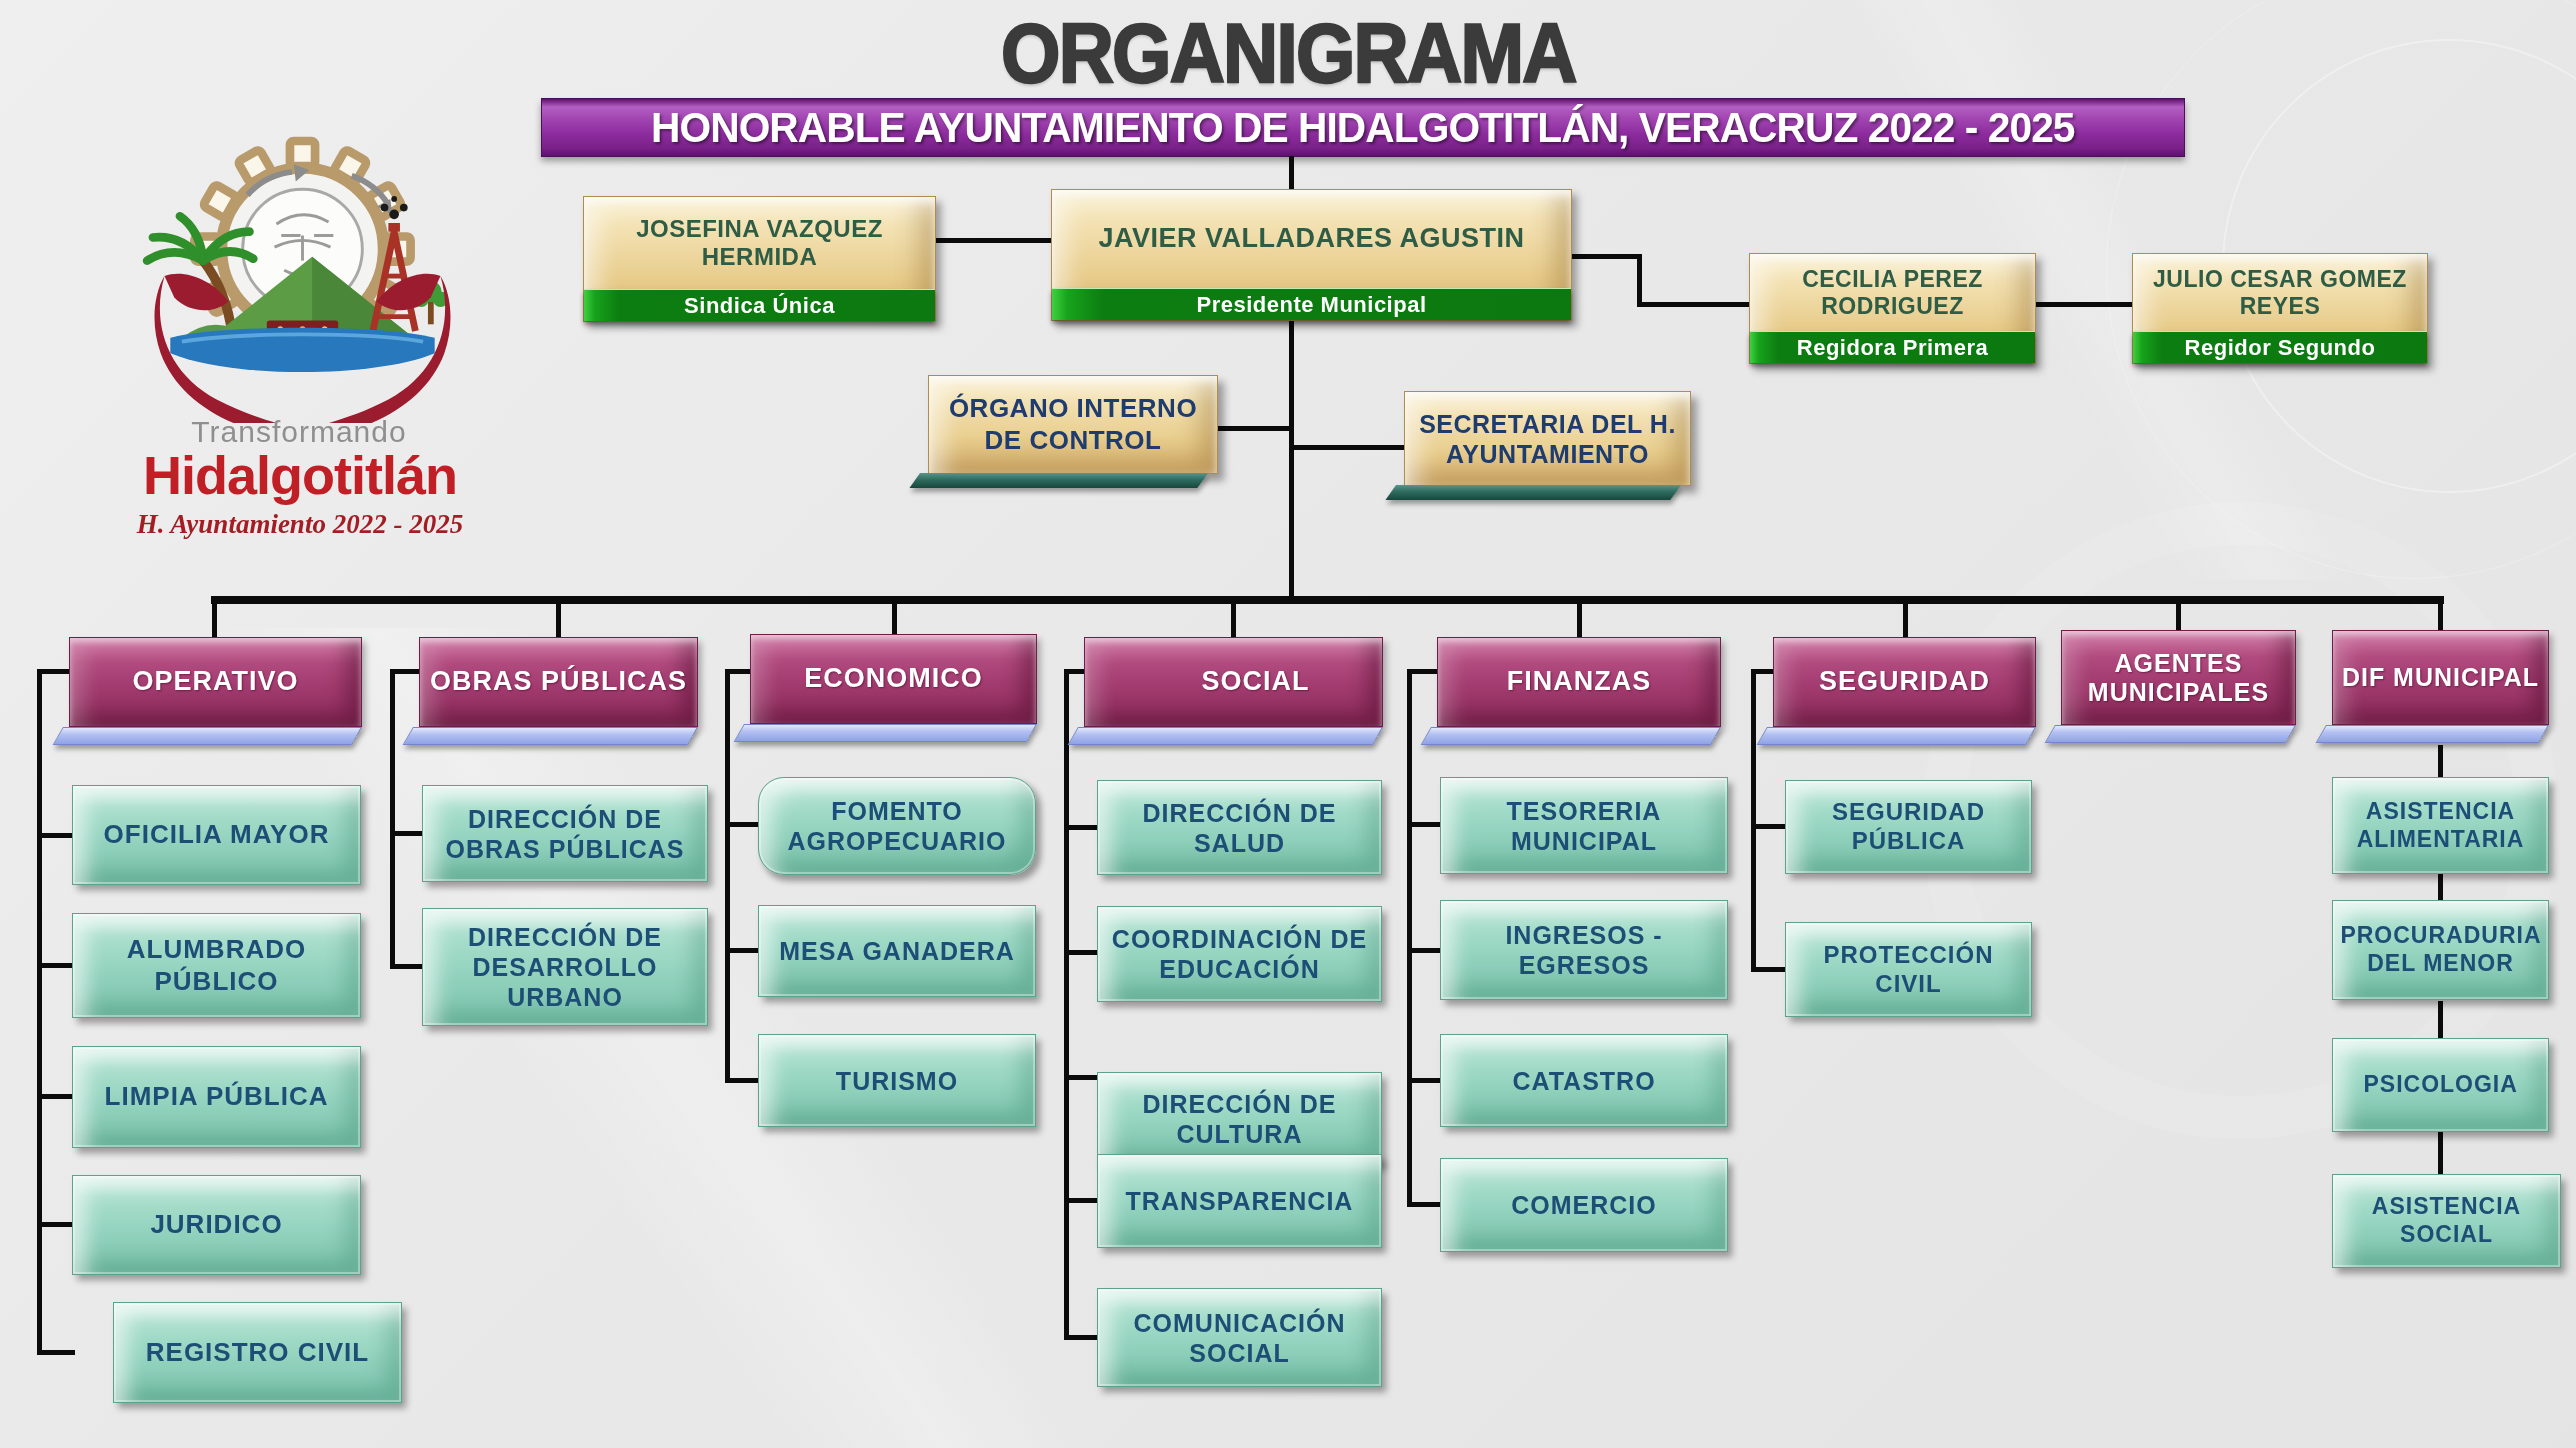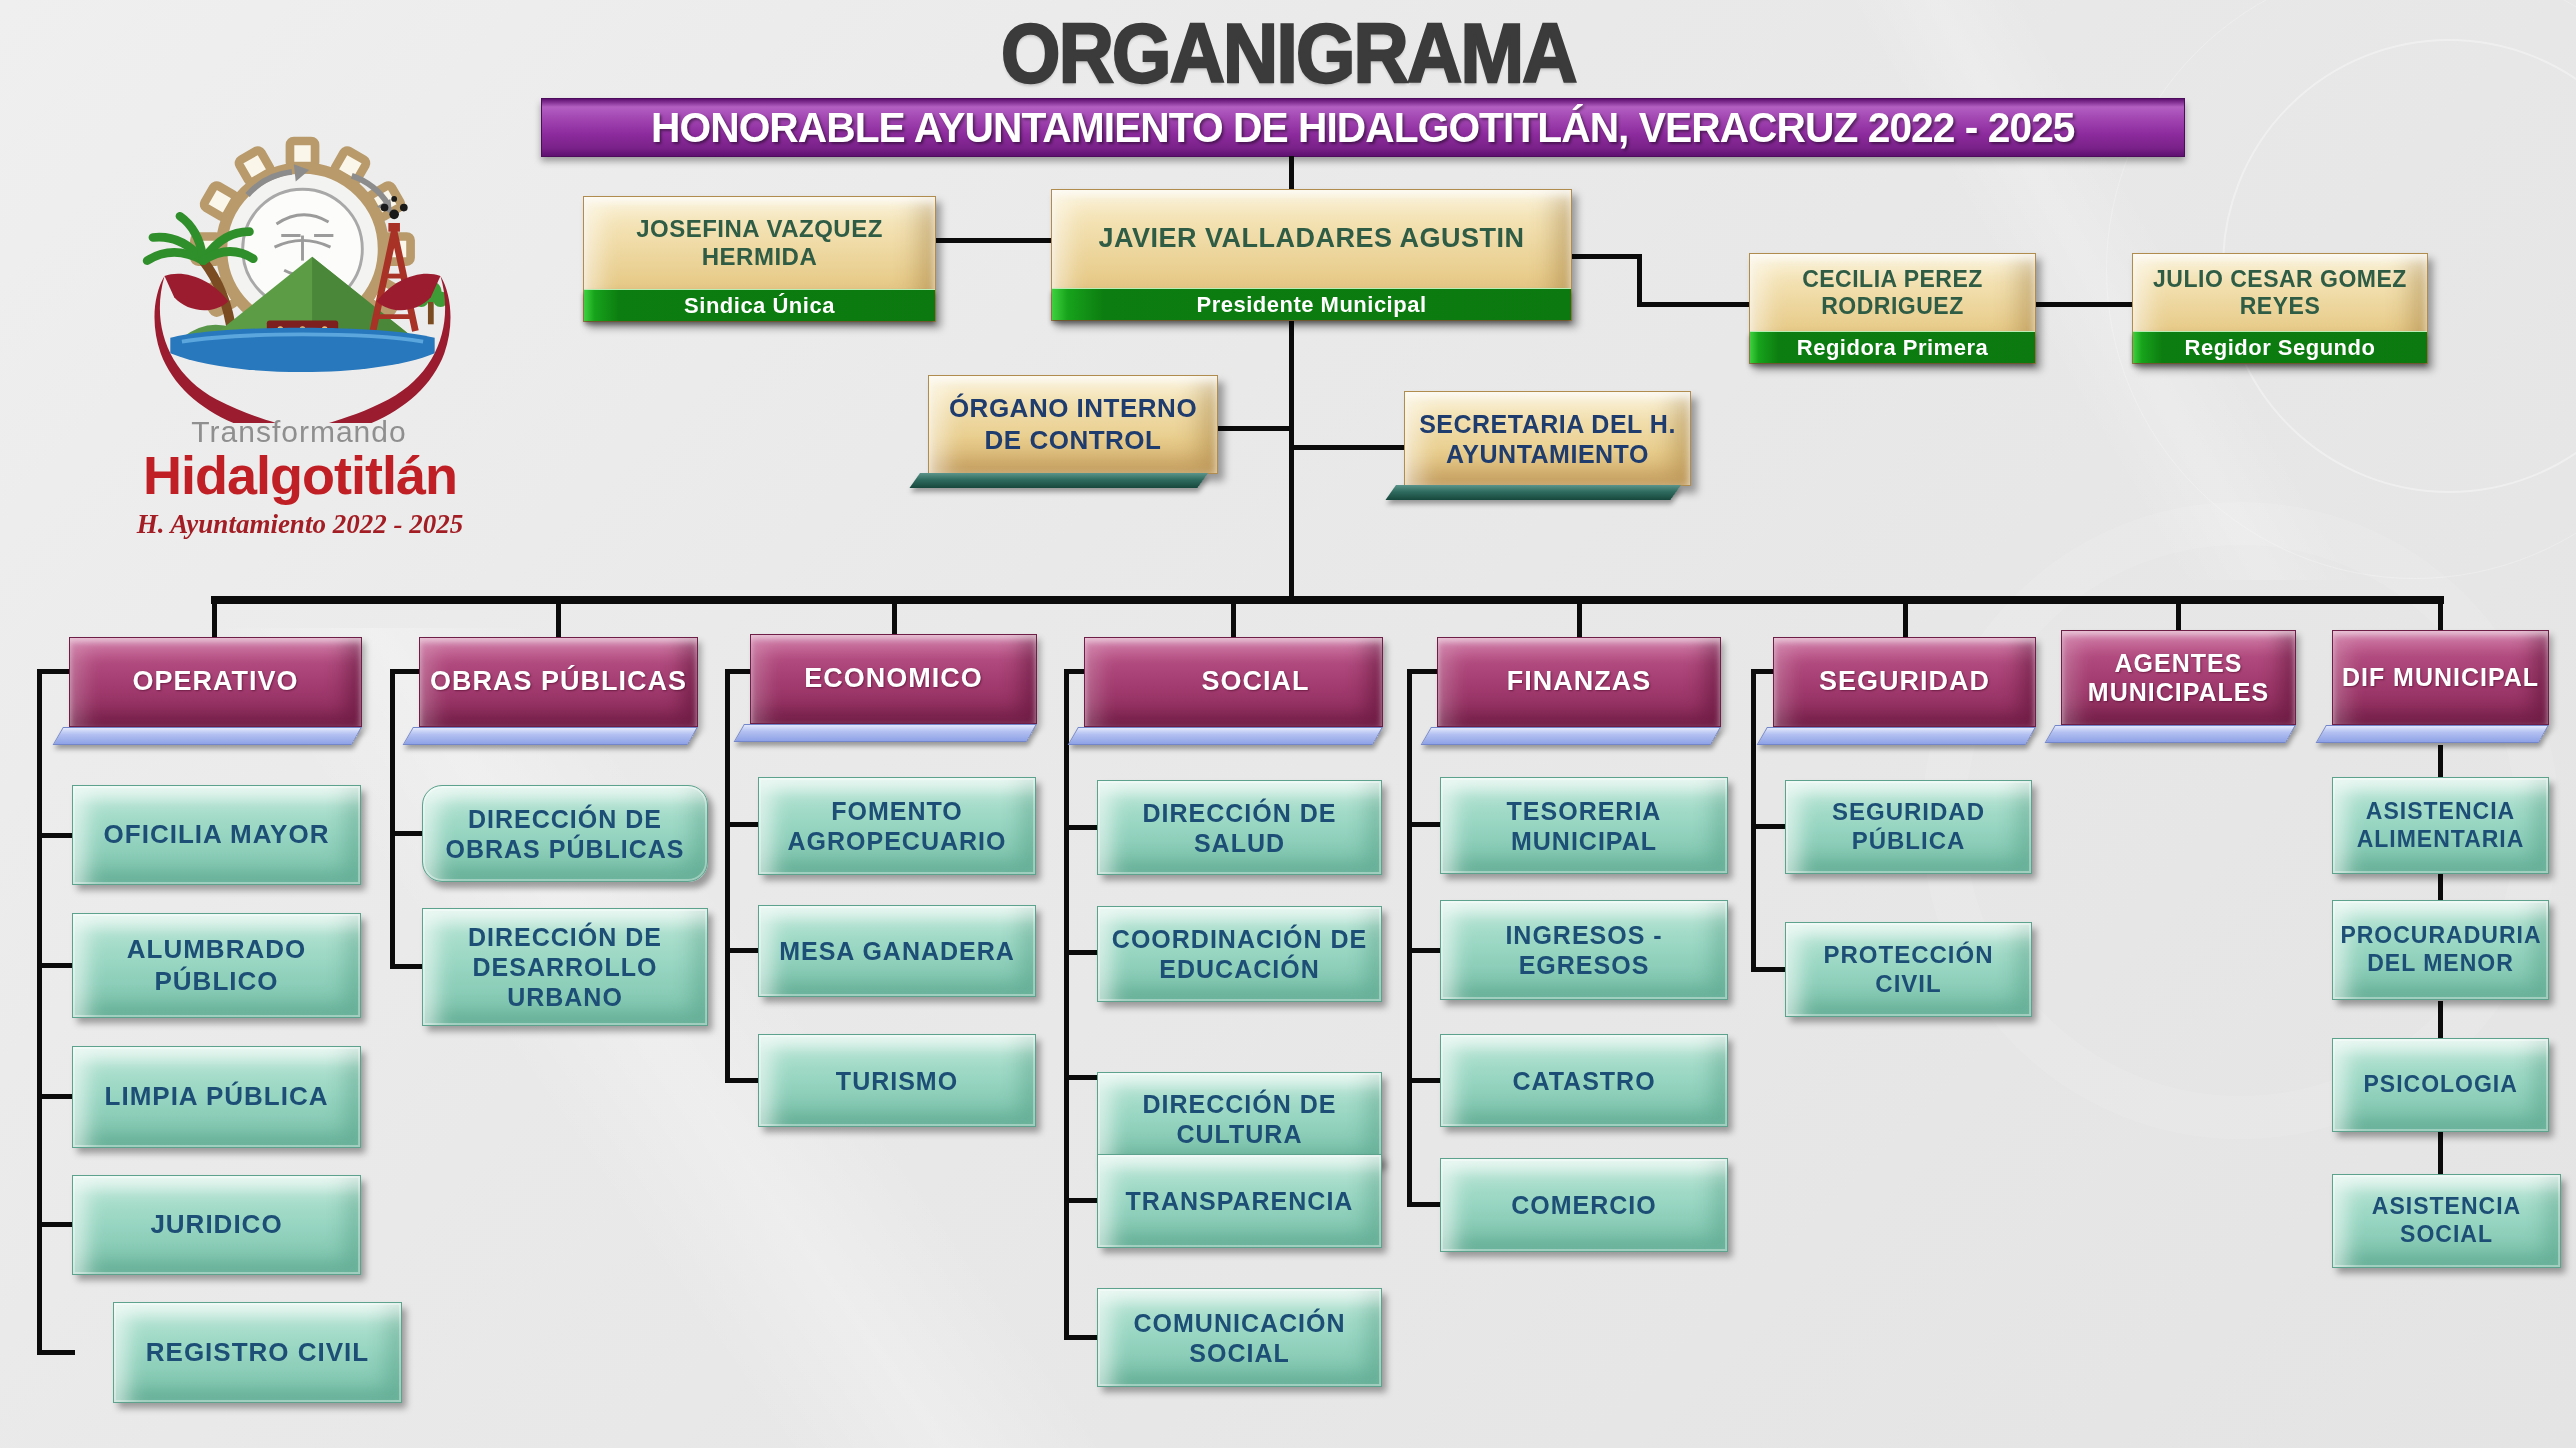--- a/index.html
+++ b/index.html
@@ -321,24 +321,24 @@
     <span>DIF MUNICIPAL</span>
     <div class="dept-base"></div>
   </div>
 
   <div class="unit" style="left:72px; top:785px; width:289px; height:100px;">OFICILIA MAYOR</div>
   <div class="unit" style="left:72px; top:913px; width:289px; height:105px;">ALUMBRADO PÚBLICO</div>
   <div class="unit" style="left:72px; top:1046px; width:289px; height:102px;">LIMPIA PÚBLICA</div>
   <div class="unit" style="left:72px; top:1175px; width:289px; height:100px;">JURIDICO</div>
   <div class="unit" style="left:72px; top:1302px; width:289px; height:101px;margin-left:41px;">REGISTRO CIVIL</div>
 
-  <div class="unit" style="left:422px; top:785px; width:286px; height:97px; font-size:25px;border-radius:20px;">DIRECCIÓN DE OBRAS PÚBLICAS</div>
+  <div class="unit" style="left:422px; top:785px; width:286px; height:97px; font-size:25px;">DIRECCIÓN DE OBRAS PÚBLICAS</div>
   <div class="unit" style="left:422px; top:908px; width:286px; height:118px; font-size:25px;">DIRECCIÓN DE DESARROLLO URBANO</div>
 
-  <div class="unit" style="left:758px; top:777px; width:278px; height:98px; font-size:25px;">FOMENTO AGROPECUARIO</div>
+  <div class="unit" style="left:758px; top:777px; width:278px; height:98px; font-size:25px;border-radius:26px;">FOMENTO AGROPECUARIO</div>
   <div class="unit" style="left:758px; top:905px; width:278px; height:92px; font-size:25px;">MESA GANADERA</div>
   <div class="unit" style="left:758px; top:1034px; width:278px; height:93px; font-size:25px;">TURISMO</div>
 
   <div class="unit" style="left:1097px; top:780px; width:285px; height:95px; font-size:25px;">DIRECCIÓN DE SALUD</div>
   <div class="unit" style="left:1097px; top:906px; width:285px; height:96px; font-size:25px;">COORDINACIÓN DE EDUCACIÓN</div>
   <div class="unit" style="left:1097px; top:1072px; width:285px; height:93px; font-size:25px;">DIRECCIÓN DE CULTURA</div>
   <div class="unit" style="left:1097px; top:1154px; width:285px; height:94px; font-size:25px;">TRANSPARENCIA</div>
   <div class="unit" style="left:1097px; top:1288px; width:285px; height:99px; font-size:25px;">COMUNICACIÓN SOCIAL</div>
 
   <div class="unit" style="left:1440px; top:777px; width:288px; height:97px; font-size:25px;">TESORERIA MUNICIPAL</div>

